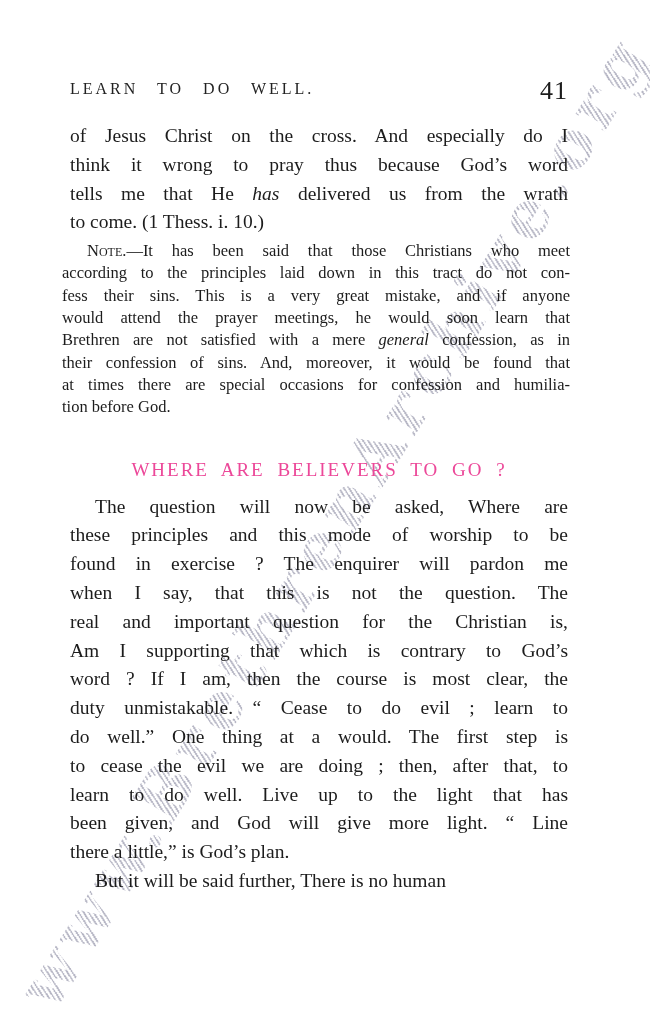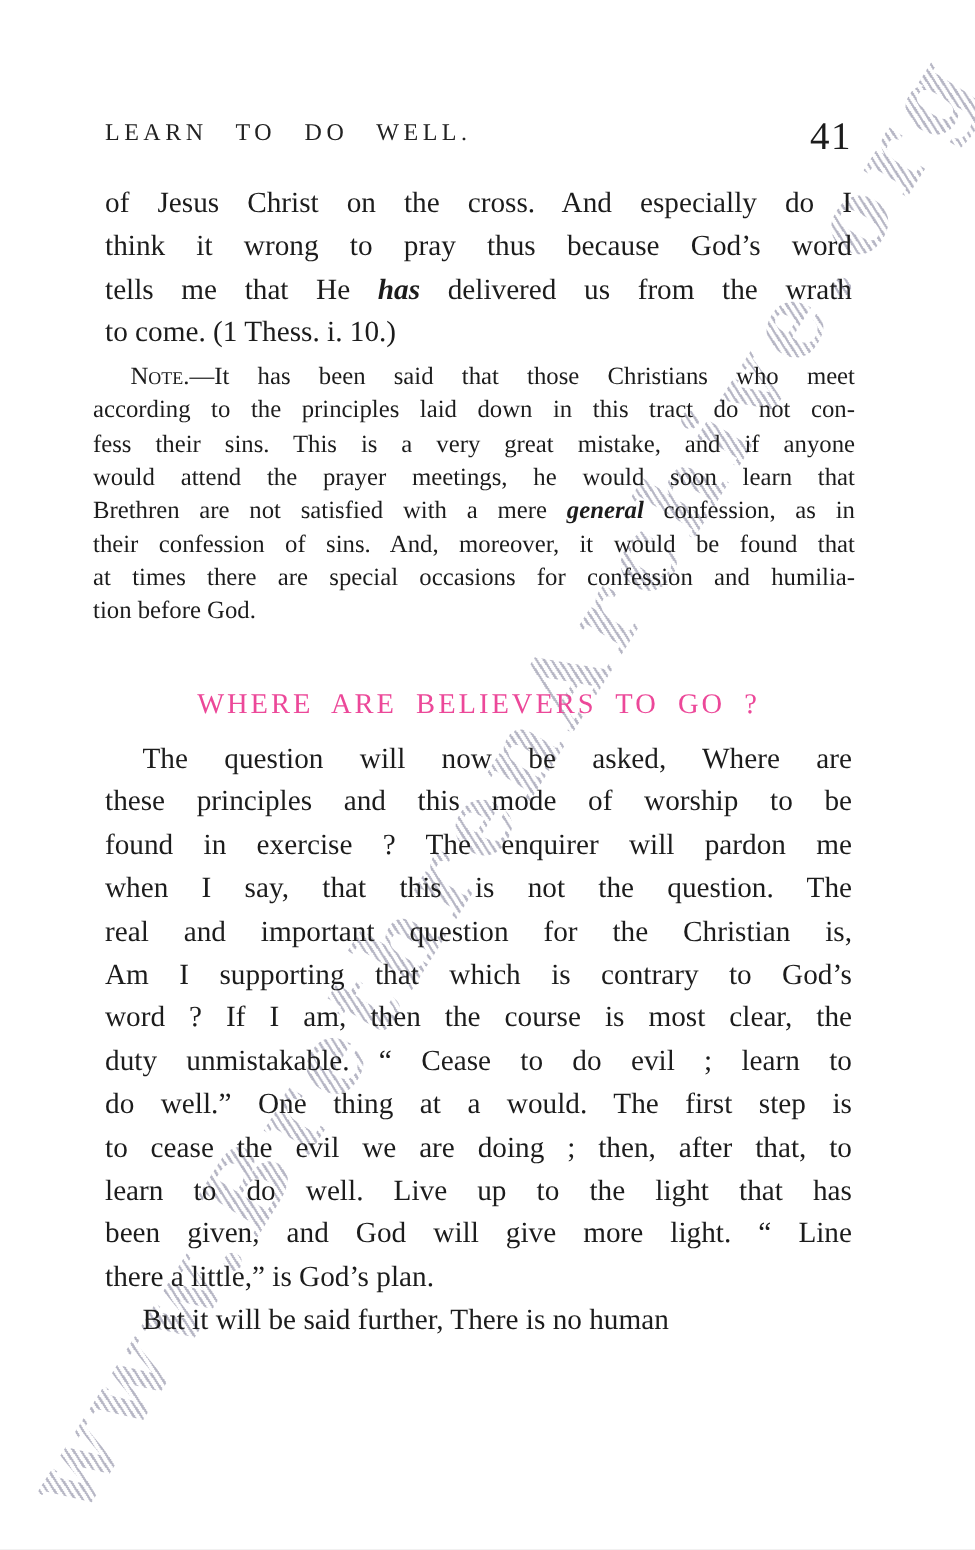--- a/index.html
+++ b/index.html
@@ -44,21 +44,21 @@
   .para.body { font-size: 19.5px; line-height: 28.8px; }
   .para.note {
     font-size: 16.5px;
     line-height: 22.3px;
     margin: 3px 0 0 -8px;
     width: 508px;
   }
   .line { text-align: justify; text-align-last: justify; }
   .line.lastline { text-align-last: left; }
   .line.indent { text-indent: 25px; }
-  .it { font-style: italic; font-weight: bold; }
+  .it { font-style: italic; }
   .sc { font-variant: small-caps; }
 
   .heading {
     font-size: 19px;
     line-height: 28px;
     text-align: center;
     letter-spacing: 2px;
     word-spacing: 6px;
     margin-top: 37px;
     margin-bottom: 9px;

